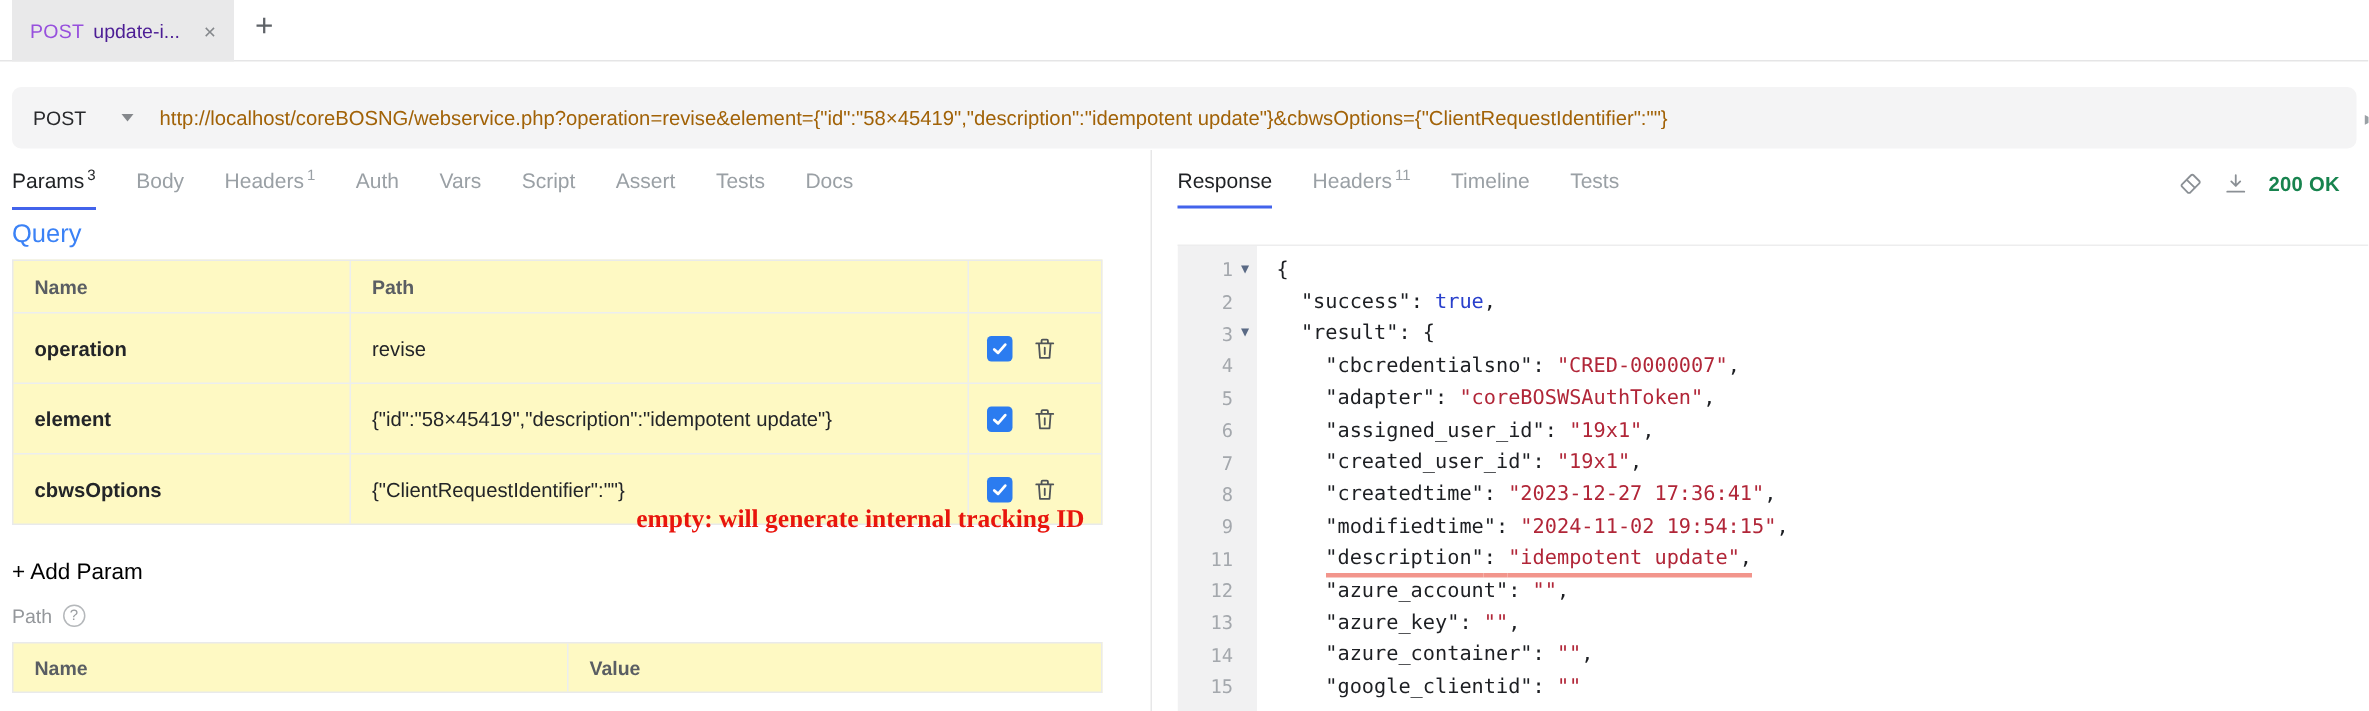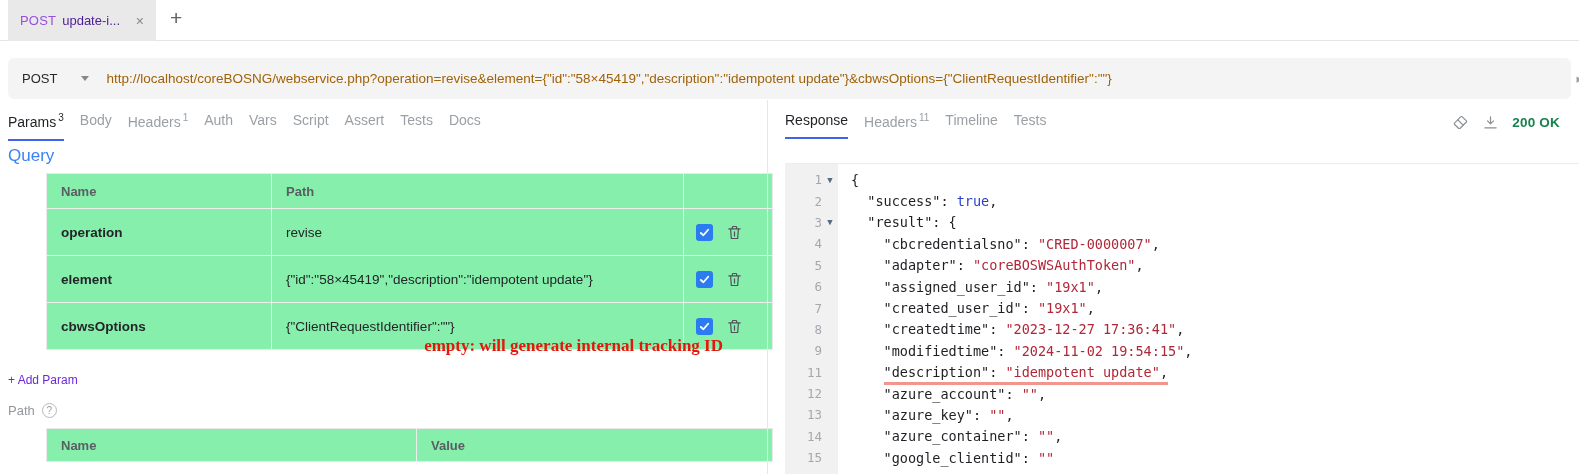--- a/index.html
+++ b/index.html
@@ -20,32 +20,32 @@
   
   .url-bar { position:absolute; top:58px; left:8px; right:8px; height:41px; background:#f4f4f5;
              border-radius:6px; display:flex; align-items:center; }
   .url-method { margin-left:14px; font-size:13px; color:#28292c; }
   .caret { width:0; height:0; border-left:4.5px solid transparent; border-right:4.5px solid transparent;
            border-top:5px solid #85888c; margin-left:24px; }
   .url-text { margin-left:17px; font-size:13.5px; color:#a16207; white-space:nowrap; overflow:hidden; }
   .send-partial { position:absolute; right:-4px; top:71px; font-size:13px; color:#9aa0a5; }
 
   
-  .ptabs { position:absolute; display:flex; column-gap:16px; font-size:14px; color:#9aa0a5; }
+  .ptabs { position:absolute; display:flex; column-gap:27px; font-size:14px; color:#9aa0a5; }
   .ptabs .ptab { padding-bottom:9px; cursor:pointer; white-space:nowrap; }
   .ptabs .ptab sup { font-size:10px; margin-left:2px; }
   .ptabs .ptab.active { color:#1f2124; border-bottom:2.5px solid #4263eb; }
   .left-tabs  { top:112px; left:8px; }
   .right-tabs { top:112px; left:785px; }
 
   .section-label { font-size:17px; color:#3b82f6; position:absolute; }
   .query-label { top:146px; left:8px; }
 
   
-  .ptable { position:absolute; left:8px; width:727px; border:1px solid #e9eaeb; background:#86efac;margin-left:38px; }
+  .ptable { position:absolute; left:8px; width:727px; border:1px solid #e9eaeb; background:#fef9c3; }
   .table-query { top:173px; }
   .table-path  { top:428px; }
   .trow { display:flex; }
   .trow + .trow { border-top:1px solid #eceeef; }
   .td { padding:0 14px; display:flex; align-items:center; font-size:13.5px; color:#232528;
         white-space:nowrap; overflow:hidden; }
   .thead .td { font-weight:700; color:#5a5e63; font-size:13px; }
   .table-query .thead { height:34px; }
   .table-query .tbody-row { height:47px; }
   .col-name { width:225px; border-right:1px solid #eceeef; flex:none;font-weight:bold; }
@@ -56,21 +56,21 @@
   .col-value2 { flex:1; }
 
   .checkbox { width:17px; height:17px; background:#2b7cf0; border-radius:3px; display:flex;
               align-items:center; justify-content:center; cursor:pointer; flex:none; }
   .icon-btn { display:flex; align-items:center; cursor:pointer; }
 
   .annotation { position:absolute; top:336px; left:0; width:723px; text-align:right;
                 font-family:"Liberation Serif",serif; font-weight:700; font-size:17px;
                 color:#e8150d; z-index:5; }
 
-  .add-param { position:absolute; top:373px; left:8px; font-size:12px; color:#6d28d9; cursor:pointer; }
+  .add-param { position:absolute; top:373px; left:8px; font-size:15px; color:#000000; cursor:pointer; }
 
   .path-label { position:absolute; top:403px; left:8px; font-size:13px; color:#94979b;
                 display:flex; align-items:center; gap:7px; }
   .help-circle { width:15px; height:15px; border:1px solid #b5b8bb; border-radius:50%;
                  display:flex; align-items:center; justify-content:center; font-size:10px;
                  color:#9a9da1; cursor:pointer; }
 
   .vdivider { position:absolute; left:767px; top:100px; bottom:0; width:1px; background:#e7e7e8; }
 
   

